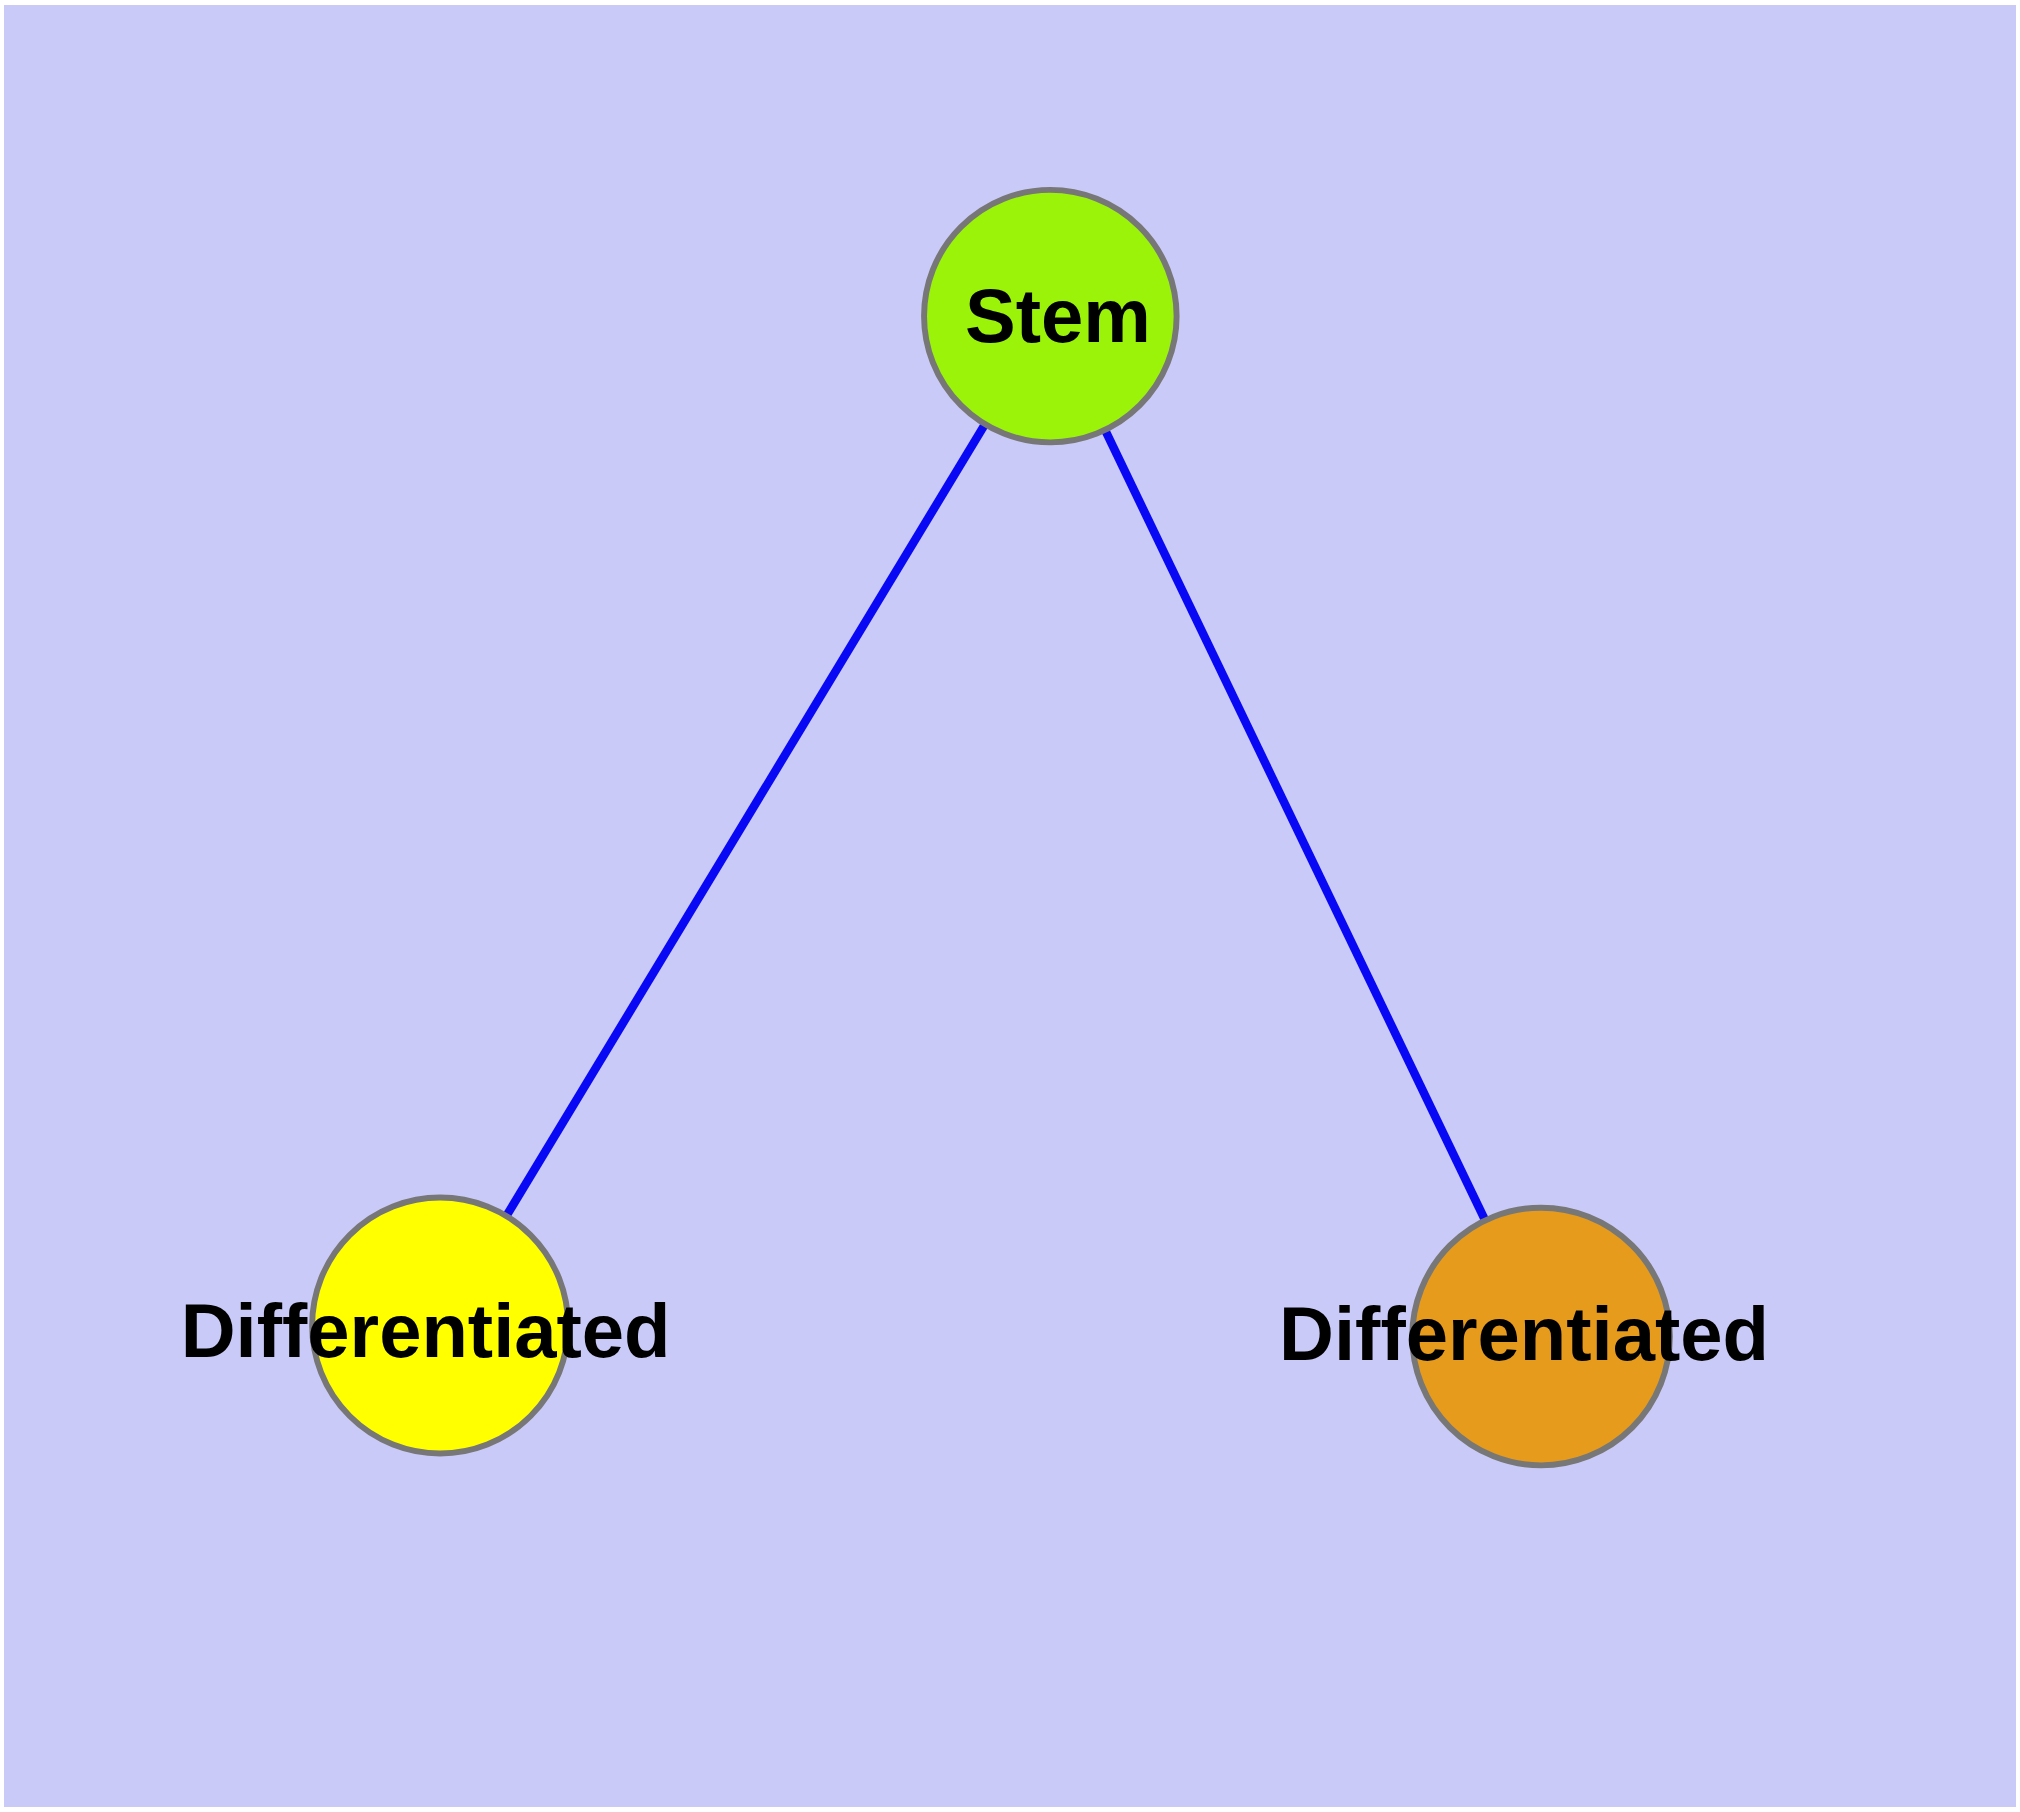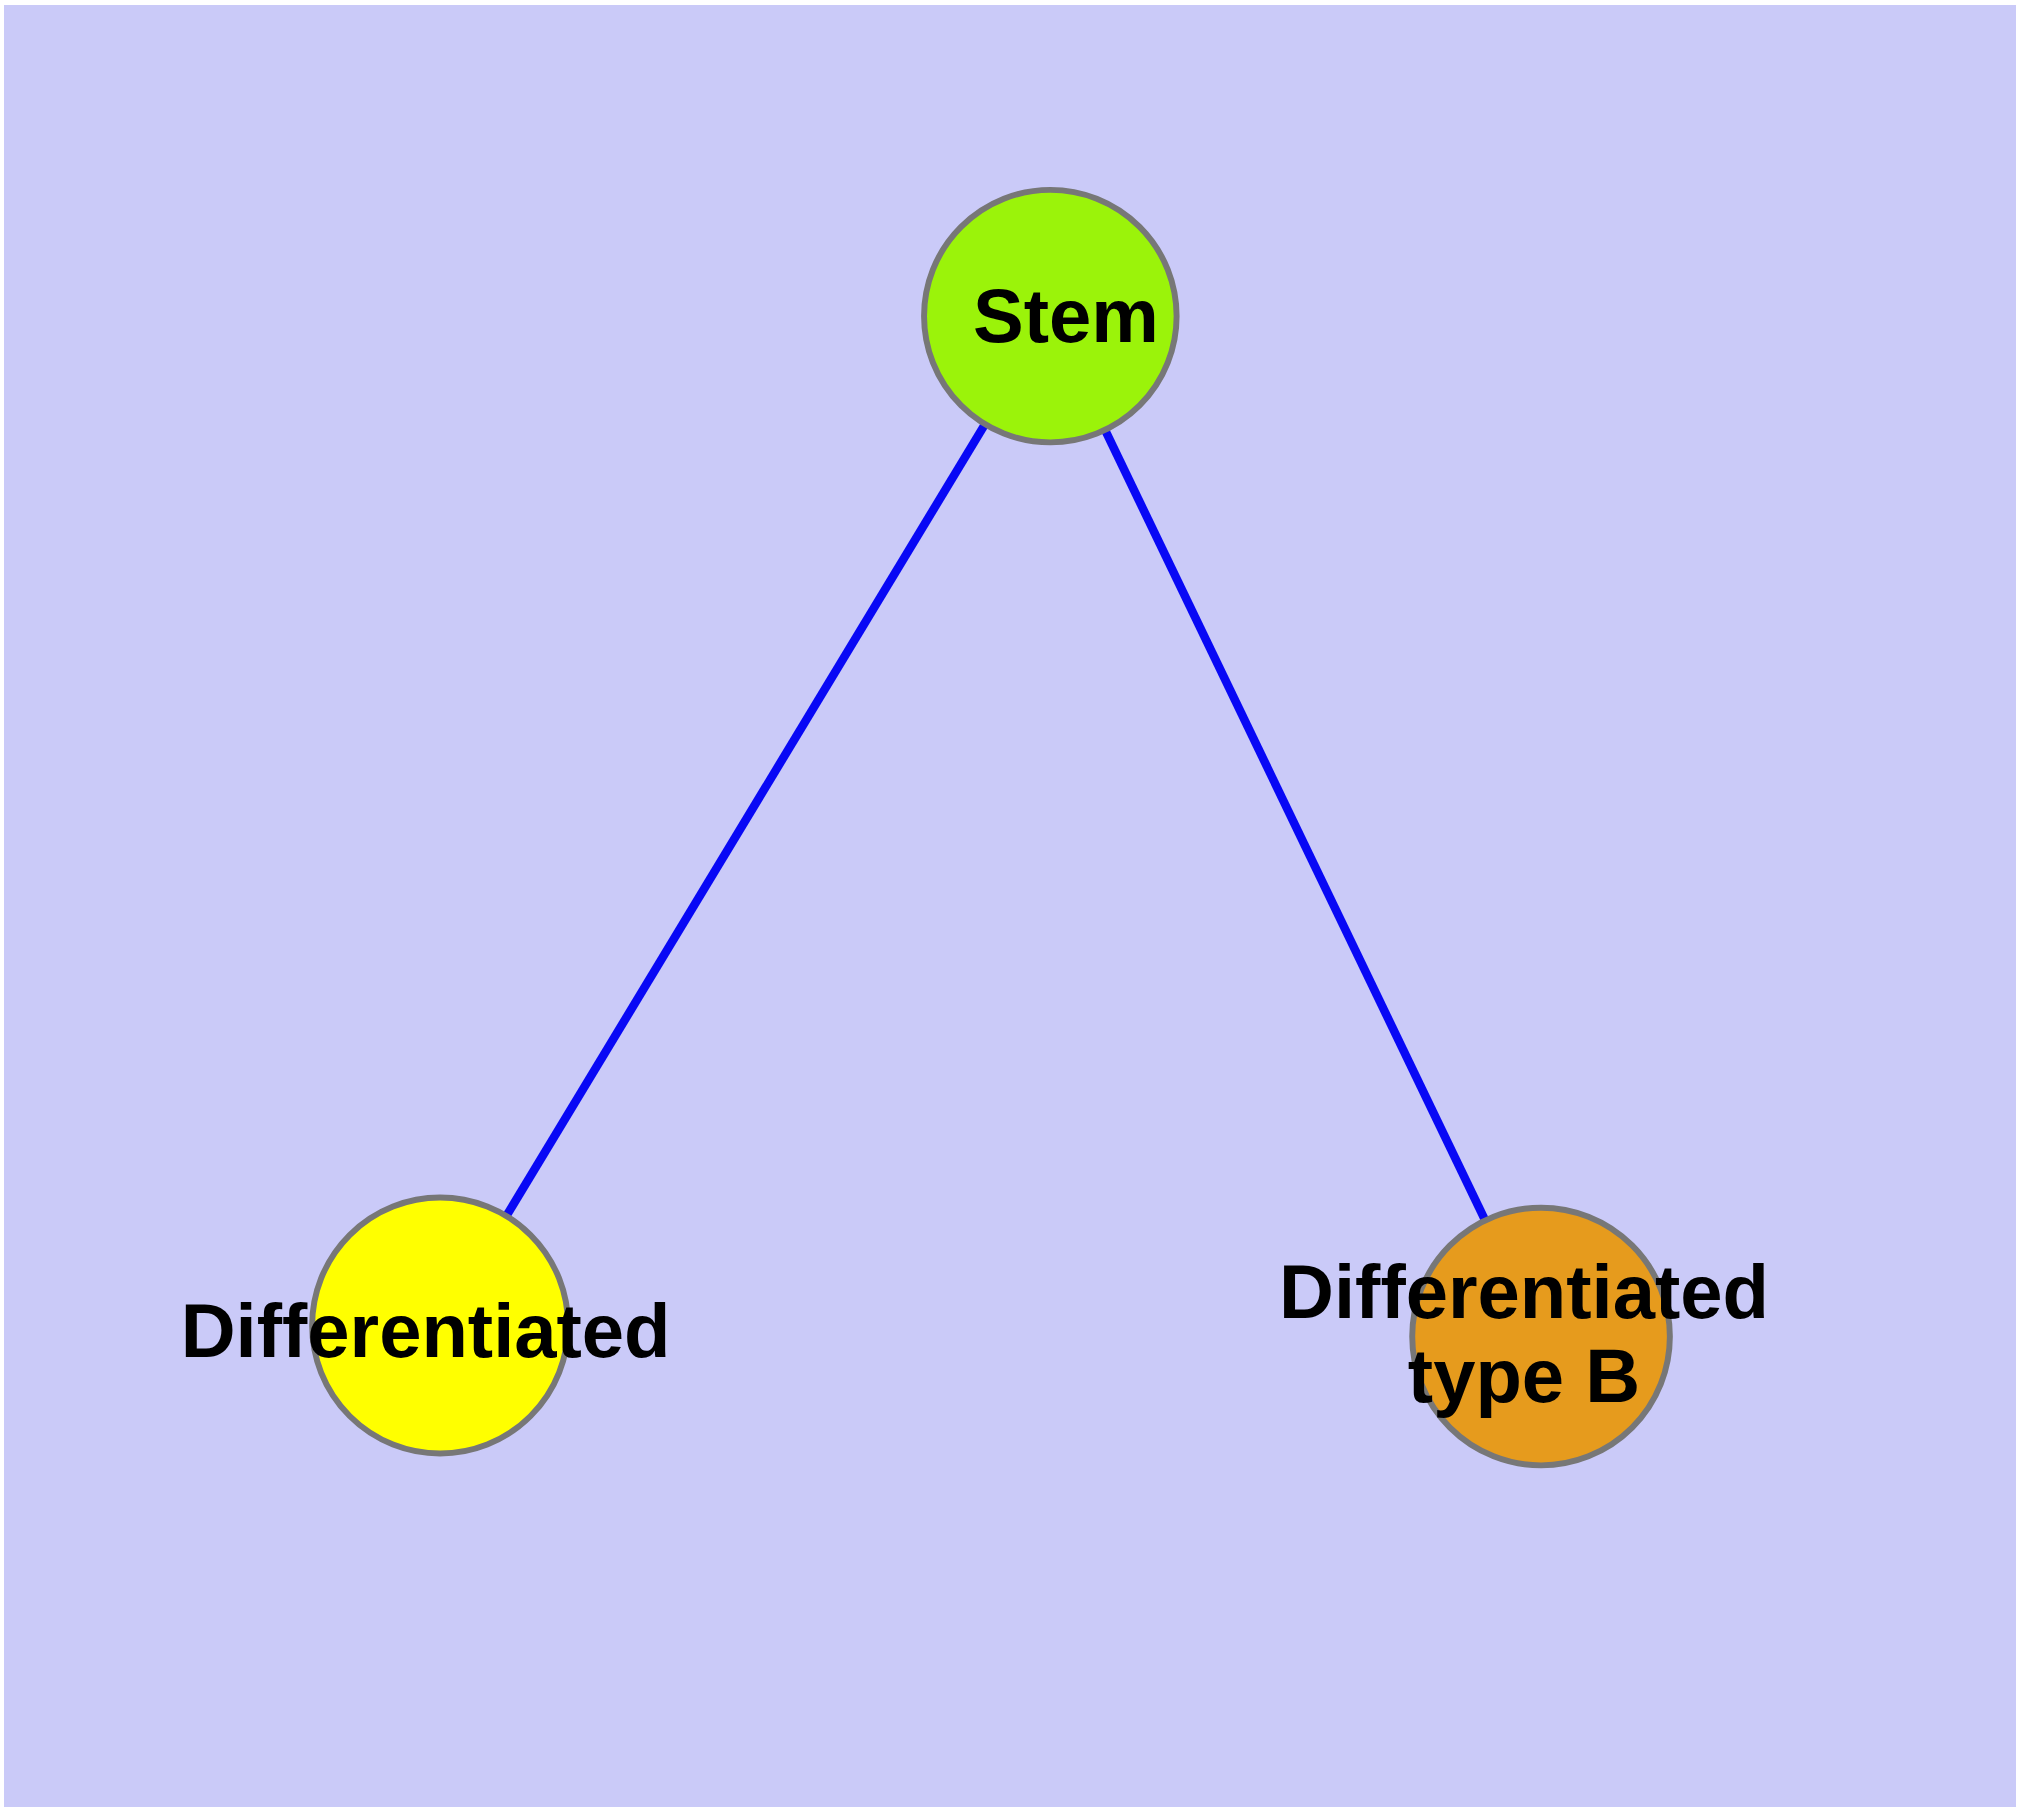--- a/index.html
+++ b/index.html
@@ -44,21 +44,21 @@
       position: absolute;
       transform: translate(-50%, -50%);
       text-align: center;
       color: #000000;
       font-weight: 700;
       font-size: 76px;
       line-height: 84px;
       white-space: nowrap;
     }
     .node-label span { display: block; }
-    .label-stem   { margin-left: 16px; }
+    .label-stem   { margin-left: 8px; }
     .label-type-a { margin-left: -14.4px; margin-top: 5.1px; }
     .label-type-b { margin-left: -17px; margin-top: -3.4px; }
   </style>
 </head>
 <body>
 
 <div class="page">
 
   <div class="canvas"></div>
 
@@ -75,17 +75,16 @@
   <div class="node-label label-stem" style="left: 1050px; top: 316px;">
     <span>Stem</span>
   </div>
 
   <div class="node-label label-type-a" style="left: 440px; top: 1326px;">
     <span>Differentiated</span>
   </div>
 
   <div class="node-label label-type-b" style="left: 1541px; top: 1337px;">
     <span>Differentiated</span>
-    <span>type B</span>
   </div>
 
 </div>
 
 
 </body></html>

